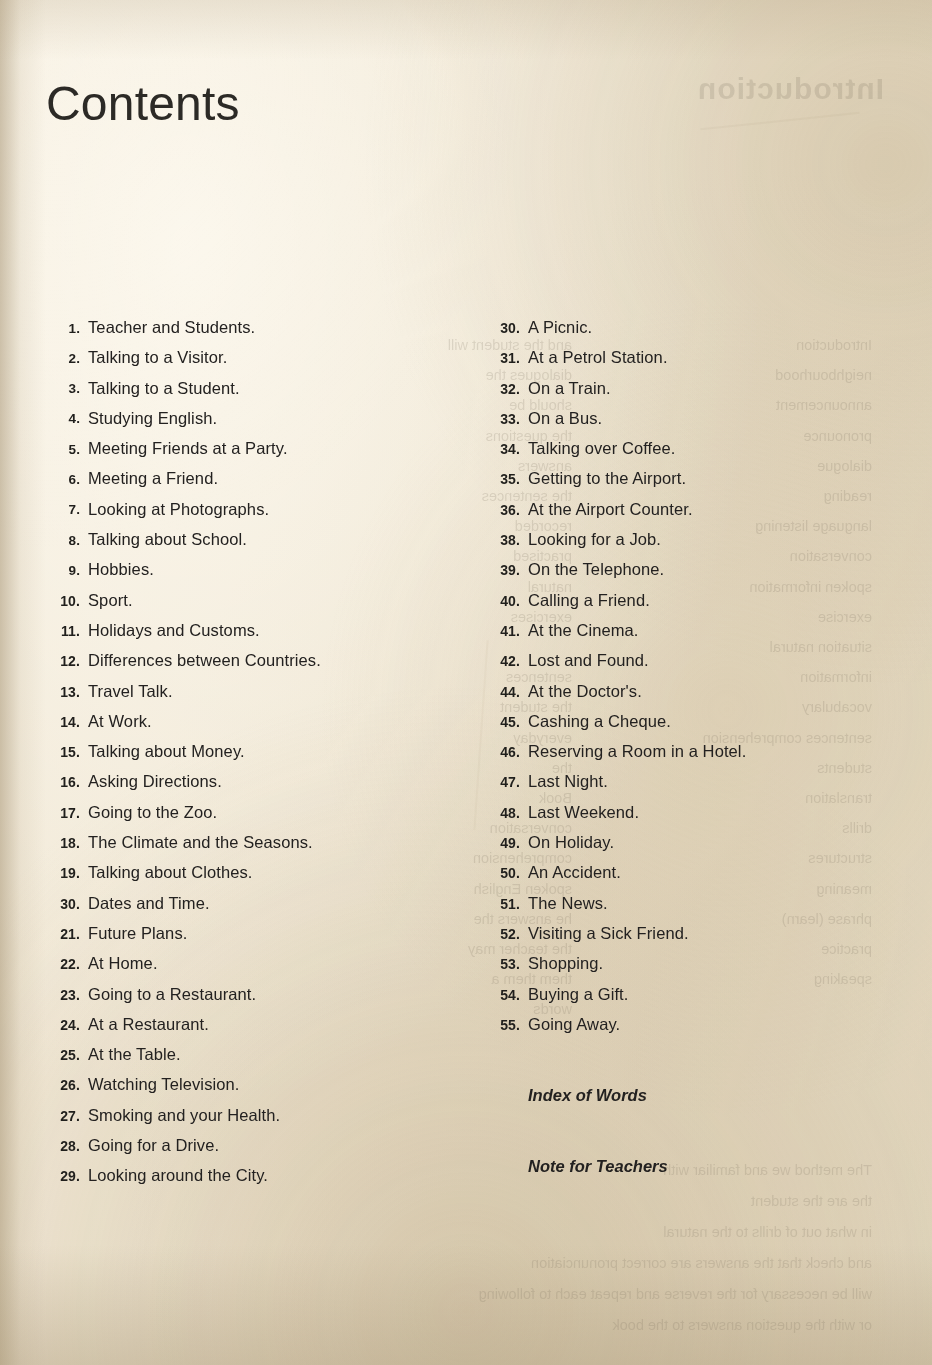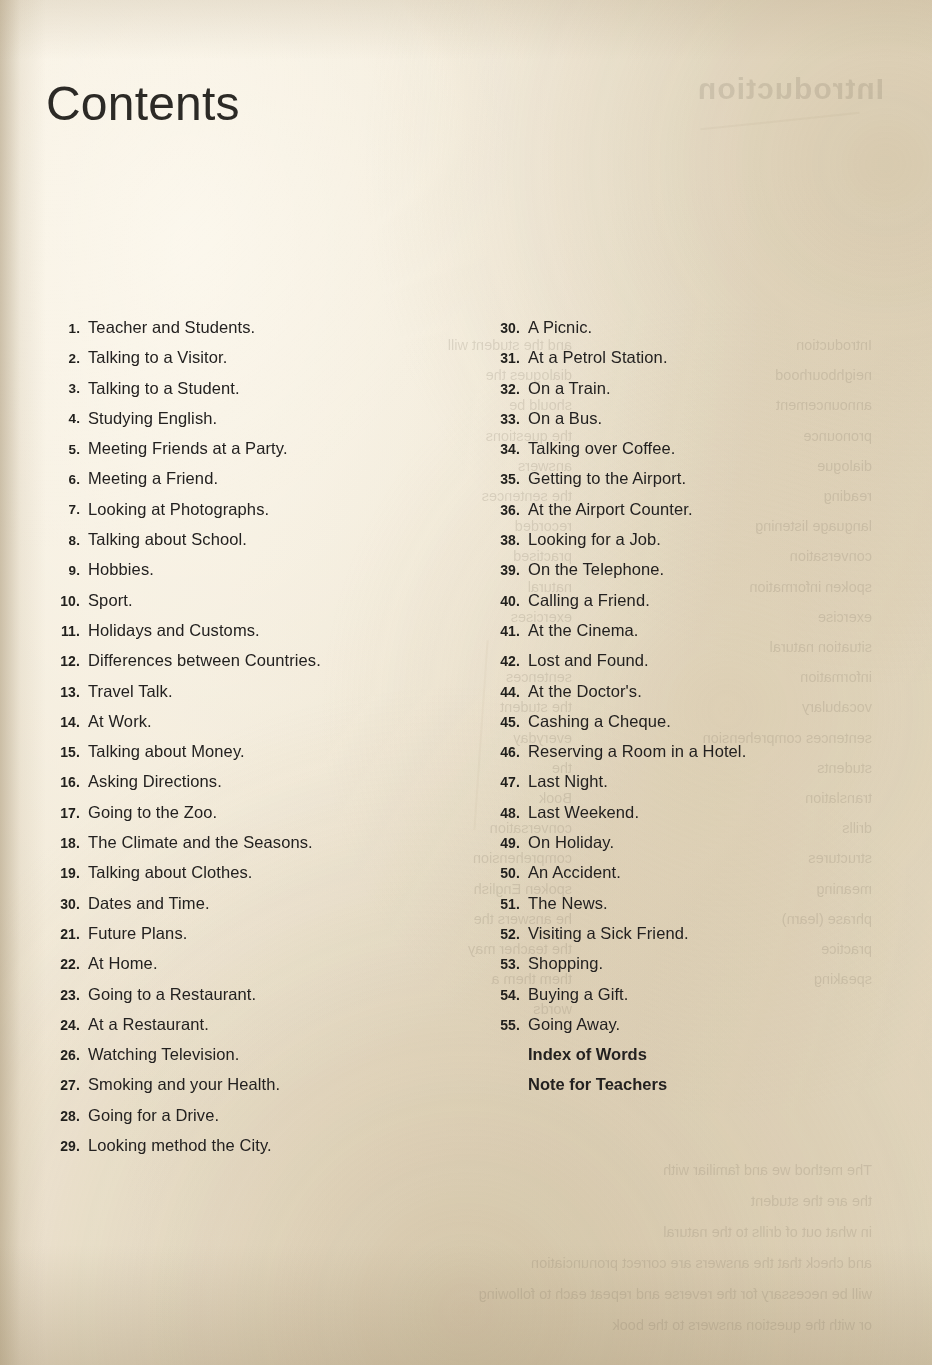--- a/index.html
+++ b/index.html
@@ -149,26 +149,28 @@
     font-size: 13.5px;
     position: relative;
     top: -0.5px;
   }
   .label {
     font-weight: normal;
     color: #232120;
   }
   .extra {
     padding-left: 42px;
+    font-style: italic;
     font-weight: bold;
     font-size: 16.5px;
     height: 30.3px;
     color: #232120;
     display: flex;
     align-items: baseline;
+    margin-top: 41px;
   }
 
   
   .smudge {
     position: absolute;
     pointer-events: none;
     background: rgba(140,124,98,0.18);
   }
 </style>
 </head>
@@ -335,34 +337,38 @@
           </li>
         <li>
             <span class="num">23.</span>
             <span class="label">Going to a Restaurant.</span>
           </li>
         <li>
             <span class="num">24.</span>
             <span class="label">At a Restaurant.</span>
           </li>
         <li>
+            <span class="num">25.</span>
+            <span class="label">At the Table.</span>
+          </li>
+        <li>
             <span class="num">26.</span>
             <span class="label">Watching Television.</span>
           </li>
         <li>
             <span class="num">27.</span>
             <span class="label">Smoking and your Health.</span>
           </li>
         <li>
             <span class="num">28.</span>
             <span class="label">Going for a Drive.</span>
           </li>
         <li>
             <span class="num">29.</span>
-            <span class="label">Looking method the City.</span>
+            <span class="label">Looking around the City.</span>
           </li>
       </ol>
     </div>
 
     <div class="col right">
       <ol class="toc">
         <li>
             <span class="num">30.</span>
             <span class="label">A Picnic.</span>
           </li>

